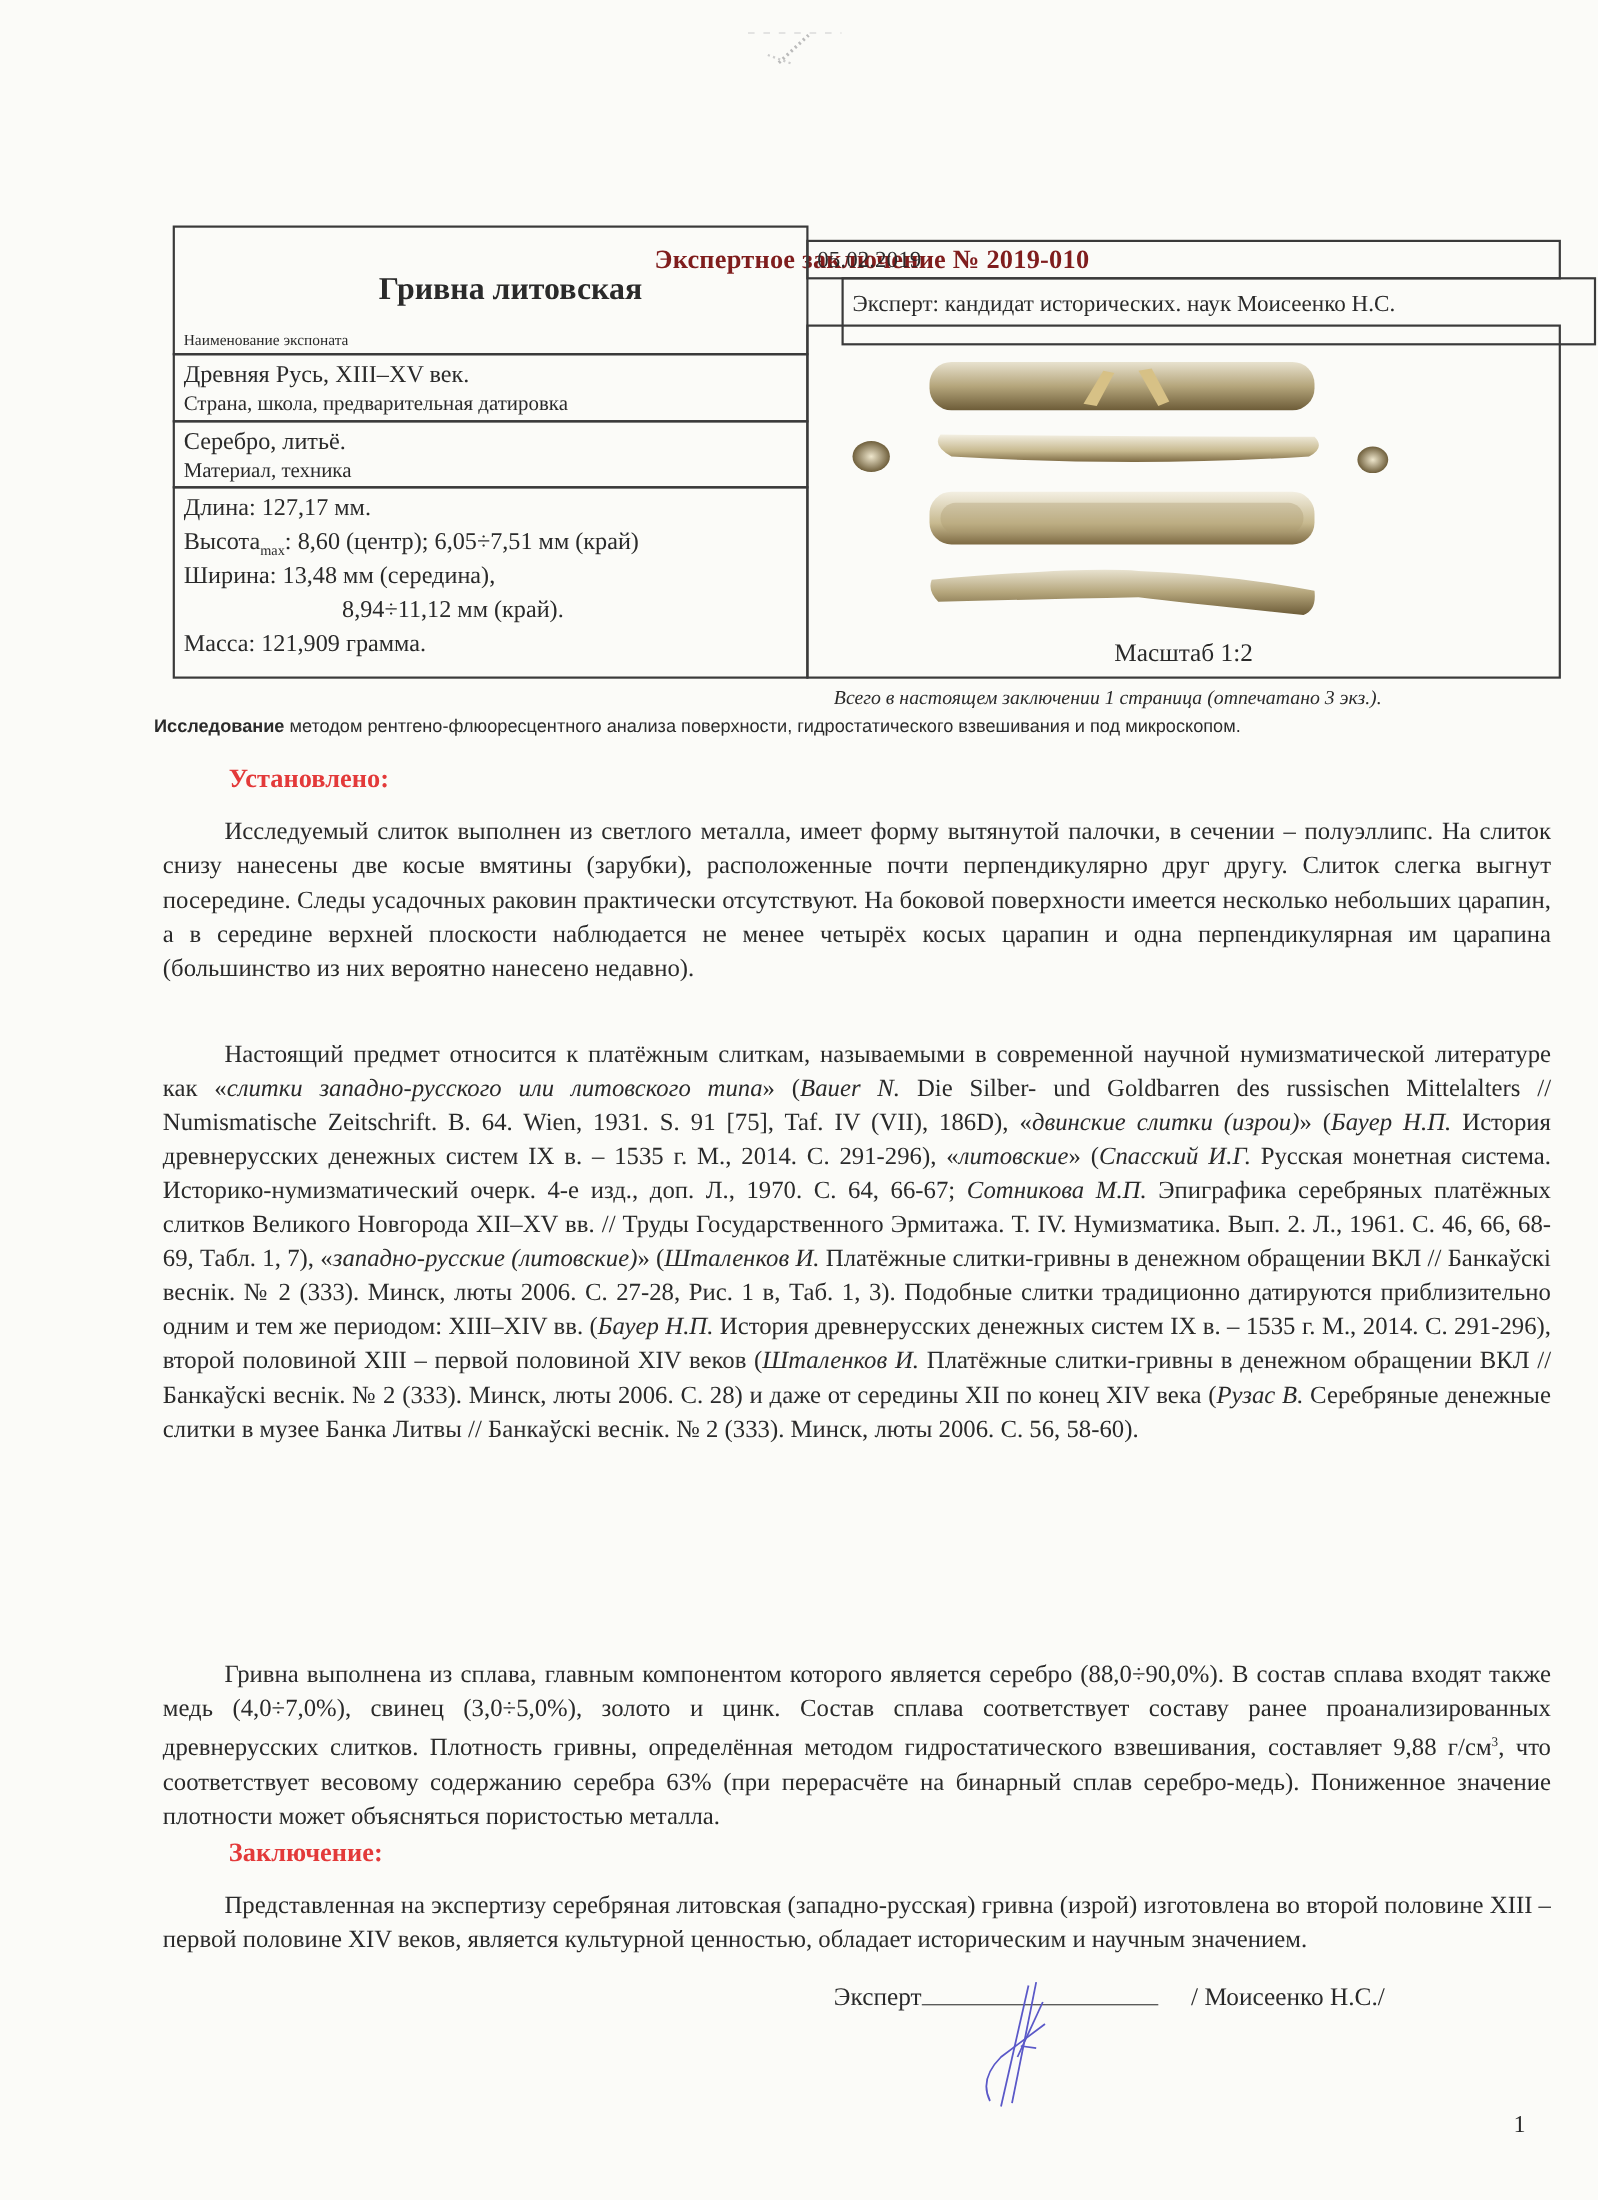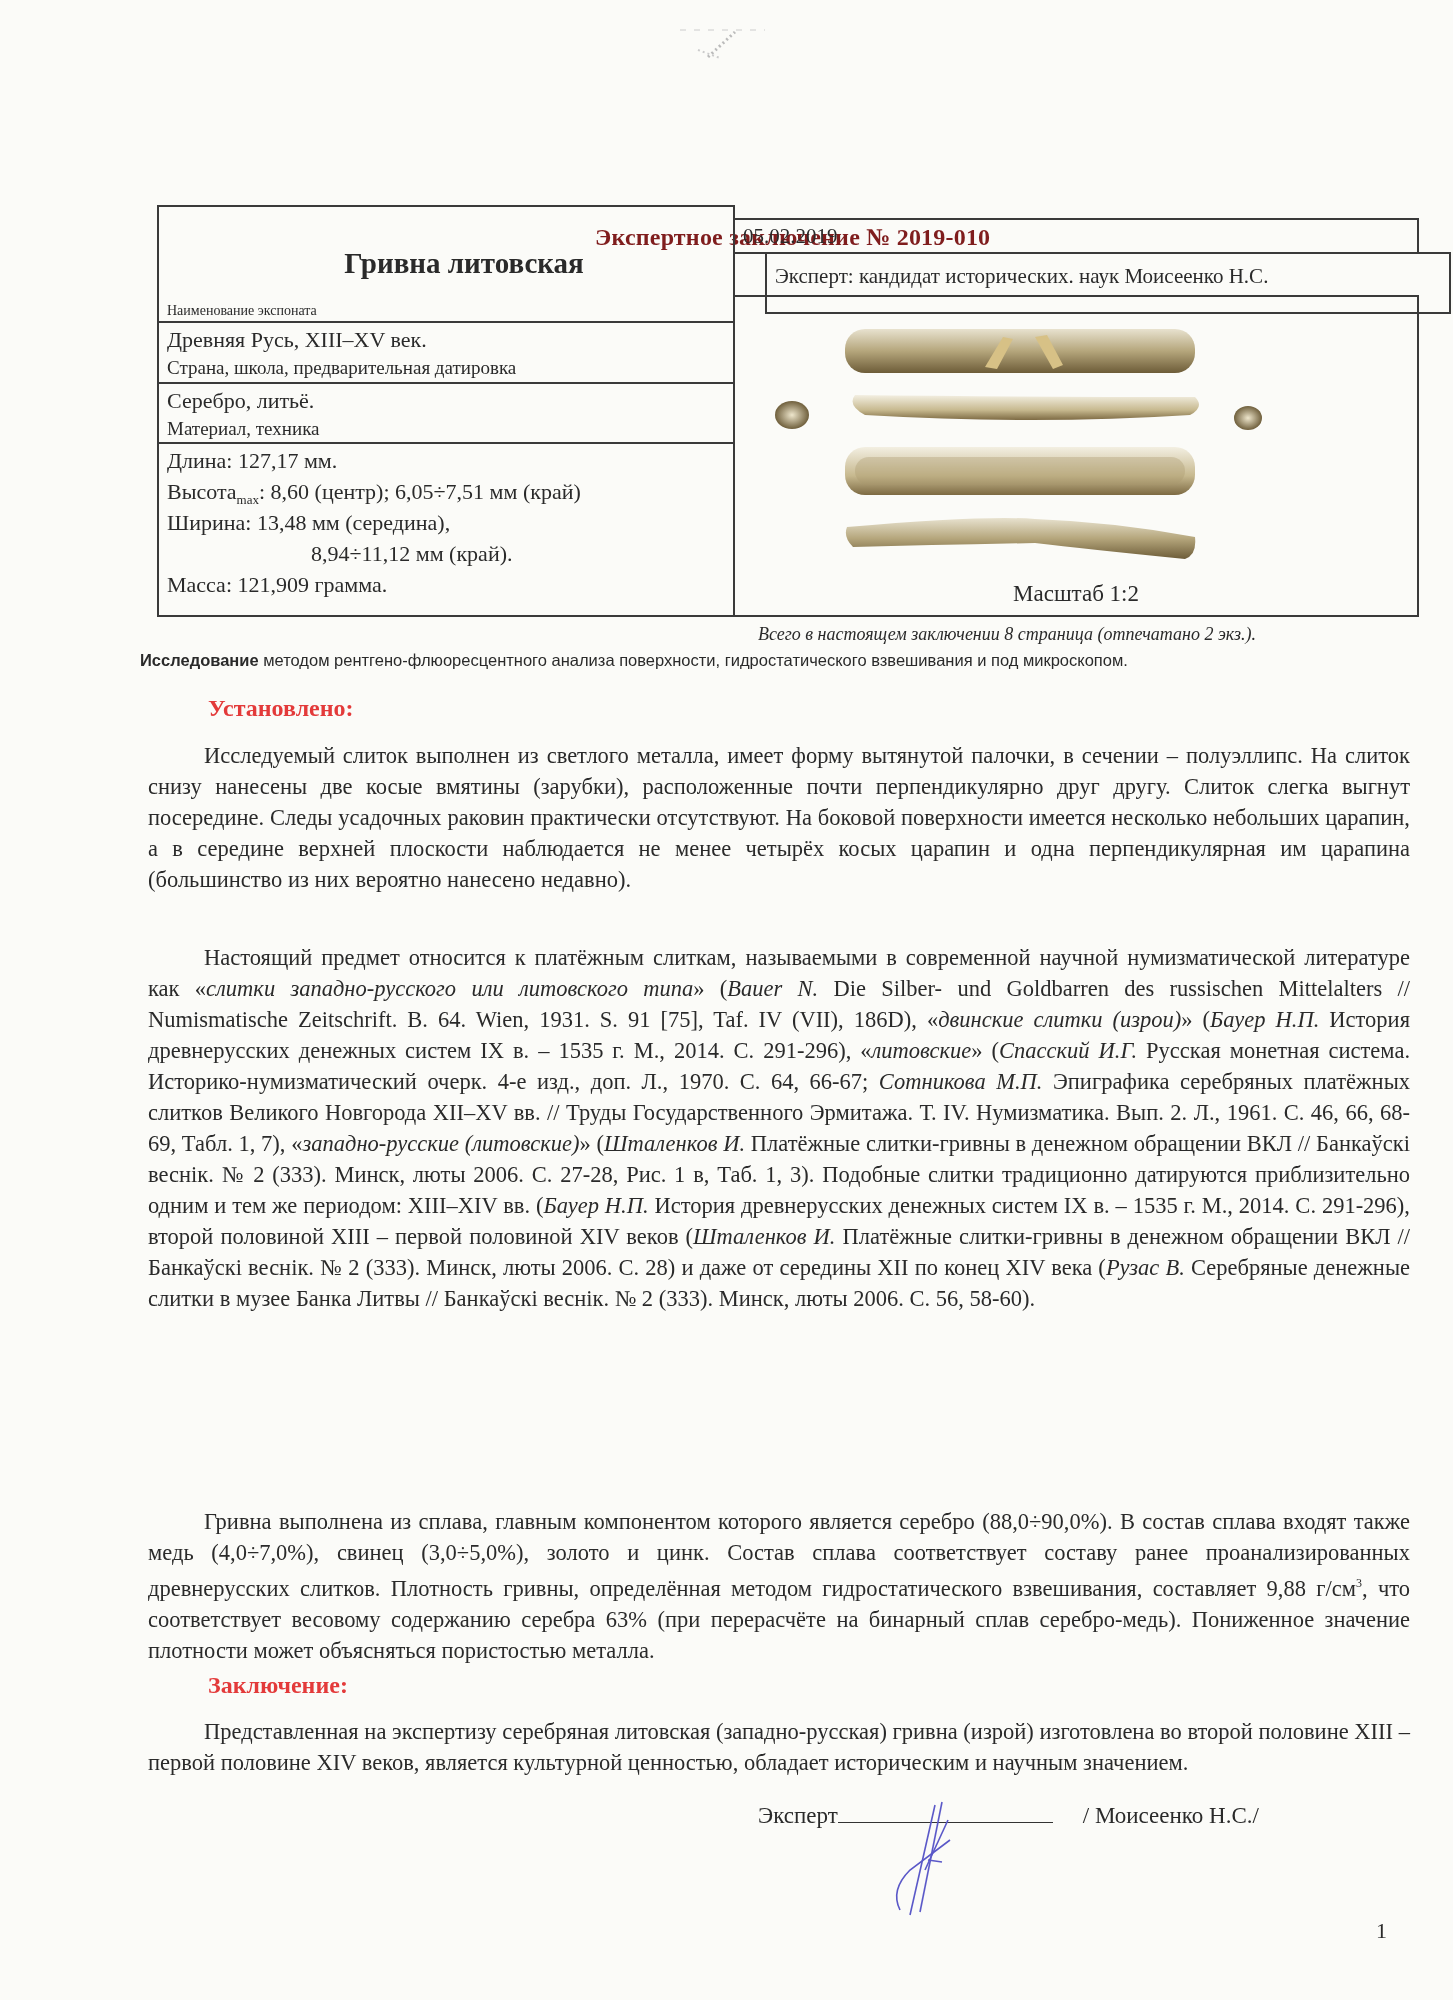--- a/index.html
+++ b/index.html
@@ -107,21 +107,21 @@
         <rect x="120" y="160" width="330" height="28" rx="14" fill="#a9996e" opacity=".35"></rect>
       </g>
       <g>
         <path d="M112 230 Q250 218 300 222 Q380 225 460 240 Q462 258 450 262 Q350 252 300 246 Q200 248 118 250 Q108 240 112 230Z" fill="url(#g1)"></path>
       </g>
     </svg>
     <div class="scale-label">Масштаб 1:2</div>
   </div>
 </div>
 
-<div class="pages-note">Всего в настоящем заключении 8 страница (отпечатано 2 экз.).</div>
+<div class="pages-note">Всего в настоящем заключении 1 страница (отпечатано 3 экз.).</div>
 
 <div class="method"><b>Исследование</b><span> методом рентгено-флюоресцентного анализа поверхности, гидростатического взвешивания и под микроскопом.</span></div>
 
 <div class="section-head" style="top:695px"><span>Установлено</span>:</div>
 
 <div class="para" style="top:740px">Исследуемый слиток выполнен из светлого металла, имеет форму вытянутой палочки, в сечении – полуэллипс. На слиток снизу нанесены две косые вмятины (зарубки), расположенные почти перпендикулярно друг другу. Слиток слегка выгнут посередине. Следы усадочных раковин практически отсутствуют. На боковой поверхности имеется несколько небольших царапин, а в середине верхней плоскости наблюдается не менее четырёх косых царапин и одна перпендикулярная им царапина (большинство из них вероятно нанесено недавно).</div>
 
 <div class="para" style="top:942px" id="p2"><span>Настоящий предмет относится к платёжным слиткам, называемыми в современной научной нумизматической литературе как «</span><i>слитки западно-русского или литовского типа</i><span>» (</span><i>Bauer N.</i><span> Die Silber- und Goldbarren des russischen Mittelalters // Numismatische Zeitschrift. B. 64. Wien, 1931. S. 91 [75], Taf. IV (VII), 186D), «</span><i>двинские слитки (изрои)</i><span>» (</span><i>Бауер Н.П.</i><span> История древнерусских денежных систем IX в. – 1535 г. М., 2014. С. 291-296), «</span><i>литовские</i><span>» (</span><i>Спасский И.Г.</i><span> Русская монетная система. Историко-нумизматический очерк. 4-е изд., доп. Л., 1970. С. 64, 66-67; </span><i>Сотникова М.П.</i><span> Эпиграфика серебряных платёжных слитков Великого Новгорода XII–XV вв. // Труды Государственного Эрмитажа. Т. IV. Нумизматика. Вып. 2. Л., 1961. С. 46, 66, 68-69, Табл. 1, 7), «</span><i>западно-русские (литовские)</i><span>» (</span><i>Шталенков И.</i><span> Платёжные слитки-гривны в денежном обращении ВКЛ // Банкаўскі веснік. № 2 (333). Минск, люты 2006. С. 27-28, Рис. 1 в, Таб. 1, 3). Подобные слитки традиционно датируются приблизительно одним и тем же периодом: XIII–XIV вв. (</span><i>Бауер Н.П.</i><span> История древнерусских денежных систем IX в. – 1535 г. М., 2014. С. 291-296), второй половиной XIII – первой половиной XIV веков (</span><i>Шталенков И.</i><span> Платёжные слитки-гривны в денежном обращении ВКЛ // Банкаўскі веснік. № 2 (333). Минск, люты 2006. С. 28) и даже от середины XII по конец XIV века (</span><i>Рузас В.</i><span> Серебряные денежные слитки в музее Банка Литвы // Банкаўскі веснік. № 2 (333). Минск, люты 2006. С. 56, 58-60).</span></div>
 
 <div class="para" style="top:1506px"><span>Гривна выполнена из сплава, главным компонентом которого является серебро (88,0÷90,0%). В состав сплава входят также медь (4,0÷7,0%), свинец (3,0÷5,0%), золото и цинк. Состав сплава соответствует составу ранее проанализированных древнерусских слитков. Плотность гривны, определённая методом гидростатического взвешивания, составляет 9,88 г/см</span><sup style="font-size:12px">3</sup><span>, что соответствует весовому содержанию серебра 63% (при перерасчёте на бинарный сплав серебро-медь). Пониженное значение плотности может объясняться пористостью металла.</span></div>

